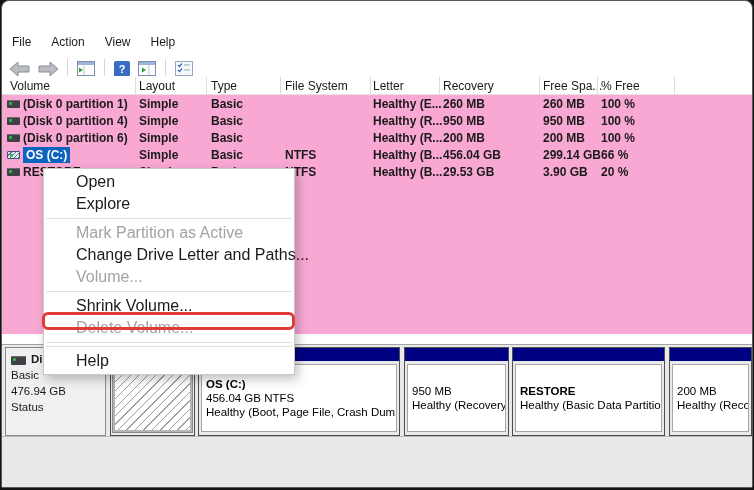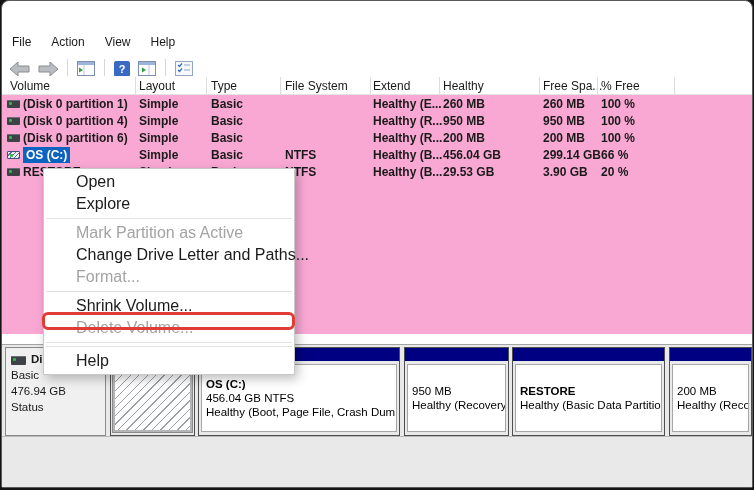--- a/index.html
+++ b/index.html
@@ -117,22 +117,22 @@
       </svg>
     </div>
   </div>
 
   <div class="listpane">
     <div class="lheader">
       <span class="hl" style="left:8px">Volume</span>
       <span class="hl" style="left:137px">Layout</span>
       <span class="hl" style="left:209px">Type</span>
       <span class="hl" style="left:283px">File System</span>
-      <span class="hl" style="left:371px">Extend</span>
-      <span class="hl" style="left:441px">Healthy</span>
+      <span class="hl" style="left:371px">Letter</span>
+      <span class="hl" style="left:441px">Recovery</span>
       <span class="hl" style="left:541px">Free Spa...</span>
       <span class="hl" style="left:599px">% Free</span>
       <div class="hsep" style="left:133px"></div>
       <div class="hsep" style="left:204px"></div>
       <div class="hsep" style="left:278px"></div>
       <div class="hsep" style="left:368px"></div>
       <div class="hsep" style="left:437px"></div>
       <div class="hsep" style="left:537px"></div>
       <div class="hsep" style="left:595px"></div>
       <div class="hsep" style="left:672px"></div>
@@ -241,21 +241,21 @@
 
     <div class="diskrow-border"></div>
   </div>
 
   <div class="cmenu">
     <div class="mi">Open</div>
     <div class="mi">Explore</div>
     <div class="msep"></div>
     <div class="mi dis">Mark Partition as Active</div>
     <div class="mi">Change Drive Letter and Paths...</div>
-    <div class="mi dis">Format...</div>
+    <div class="mi dis">Volume...</div>
     <div class="msep"></div>
     <div class="mi">Shrink Volume...</div>
     <div class="mi dis">Delete Volume...</div>
     <div class="msep"></div>
     <div class="msep"></div>
     <div class="mi">Help</div>
   </div>
 
   <div class="redbox"></div>
 

